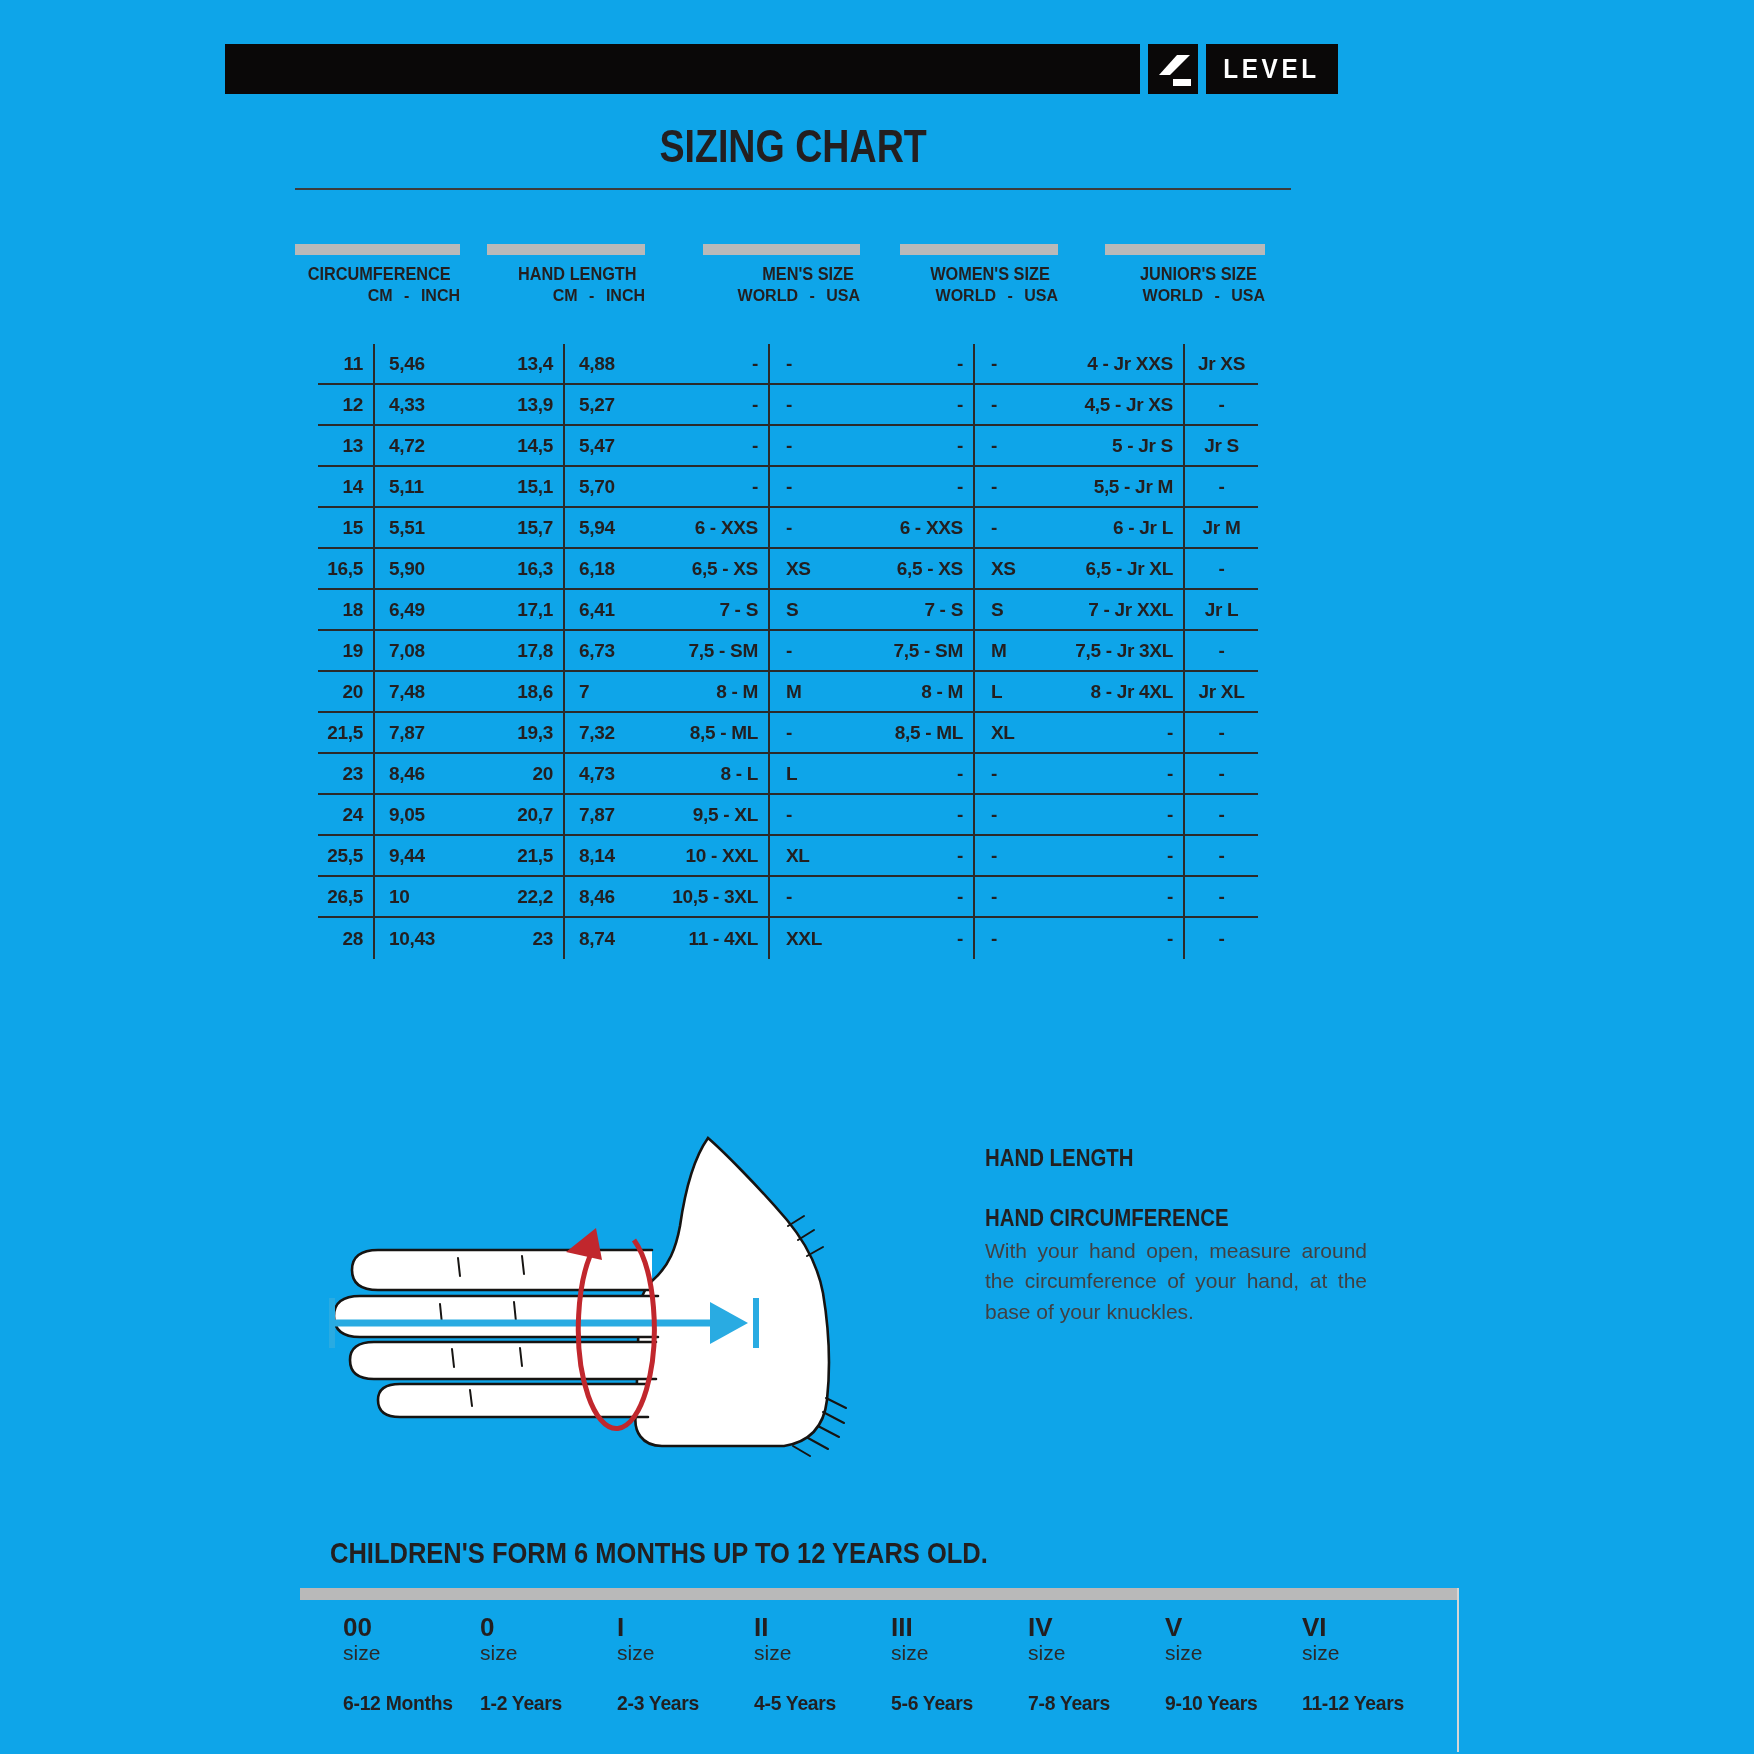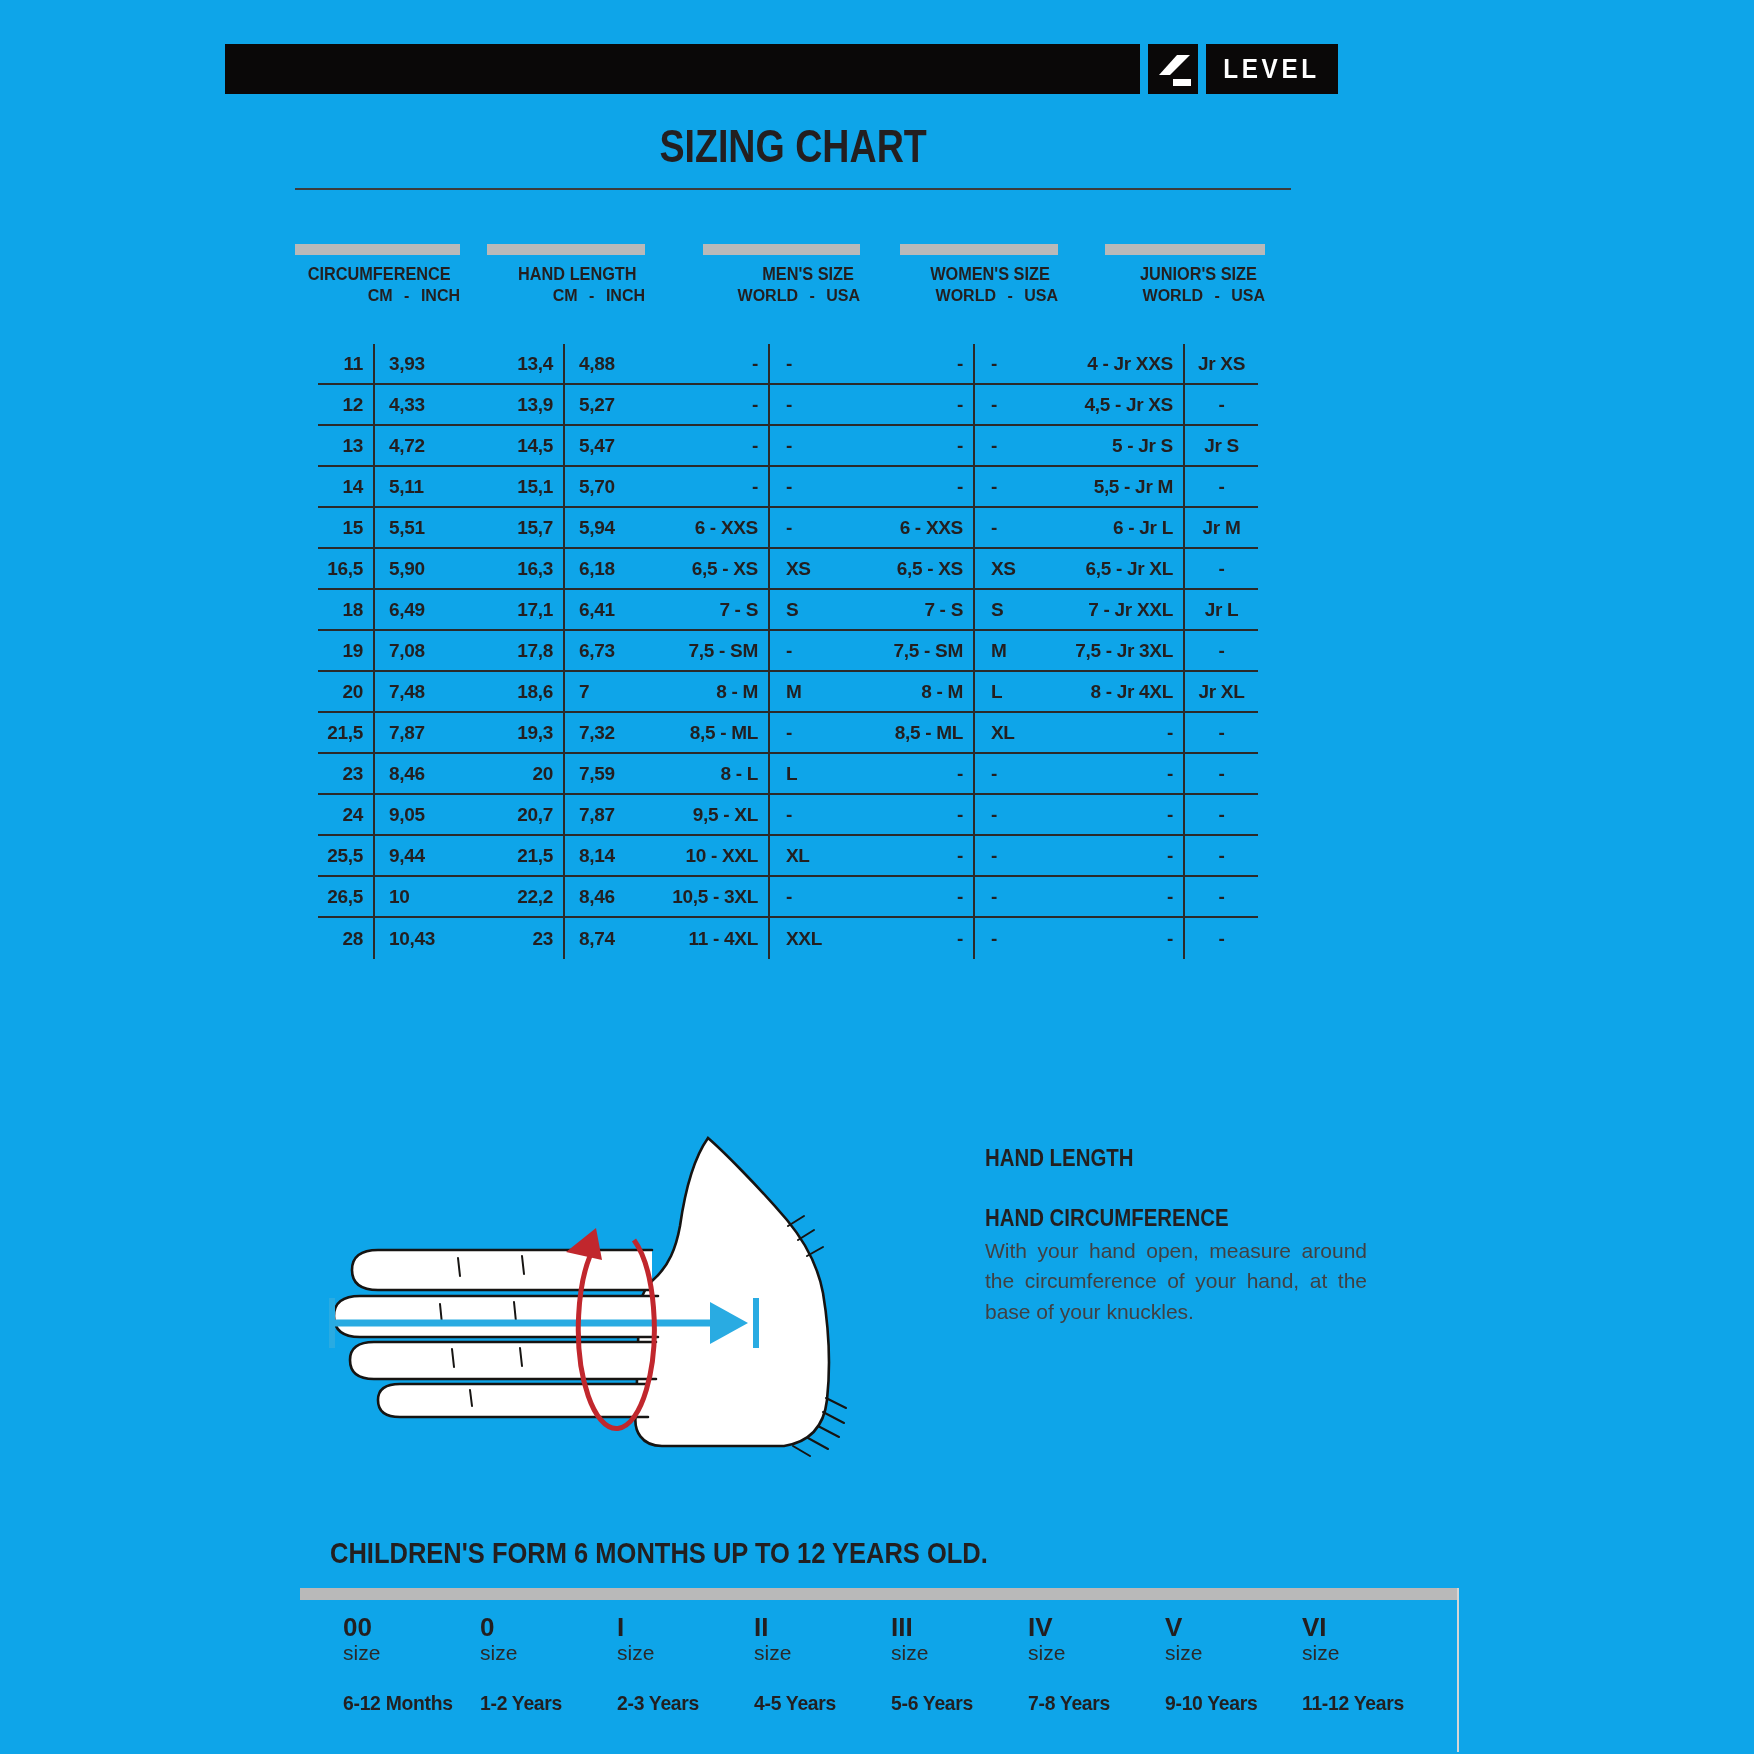--- a/index.html
+++ b/index.html
@@ -108,21 +108,21 @@
     <div class="gunits">WORLD - USA</div>
   </div>
   <div class="hgroup" id="hg5">
     <div class="bar"></div>
     <div><span class="glabel">JUNIOR'S SIZE</span></div>
     <div class="gunits">WORLD - USA</div>
   </div>
 
   <div class="size-grid">
       <div class="cell c0">11</div>
-      <div class="cell c1">3,93</div>
+      <div class="cell c1">5,46</div>
       <div class="cell c2">13,4</div>
       <div class="cell c3">4,88</div>
       <div class="cell c4">-</div>
       <div class="cell c5">-</div>
       <div class="cell c6">-</div>
       <div class="cell c7">-</div>
       <div class="cell c8">4 - Jr XXS</div>
       <div class="cell c9">Jr XS</div>
       <div class="cell c0">12</div>
       <div class="cell c1">4,33</div>
@@ -210,21 +210,21 @@
       <div class="cell c3">7,32</div>
       <div class="cell c4">8,5 - ML</div>
       <div class="cell c5">-</div>
       <div class="cell c6">8,5 - ML</div>
       <div class="cell c7">XL</div>
       <div class="cell c8">-</div>
       <div class="cell c9">-</div>
       <div class="cell c0">23</div>
       <div class="cell c1">8,46</div>
       <div class="cell c2">20</div>
-      <div class="cell c3">7,59</div>
+      <div class="cell c3">4,73</div>
       <div class="cell c4">8 - L</div>
       <div class="cell c5">L</div>
       <div class="cell c6">-</div>
       <div class="cell c7">-</div>
       <div class="cell c8">-</div>
       <div class="cell c9">-</div>
       <div class="cell c0">24</div>
       <div class="cell c1">9,05</div>
       <div class="cell c2">20,7</div>
       <div class="cell c3">7,87</div>

